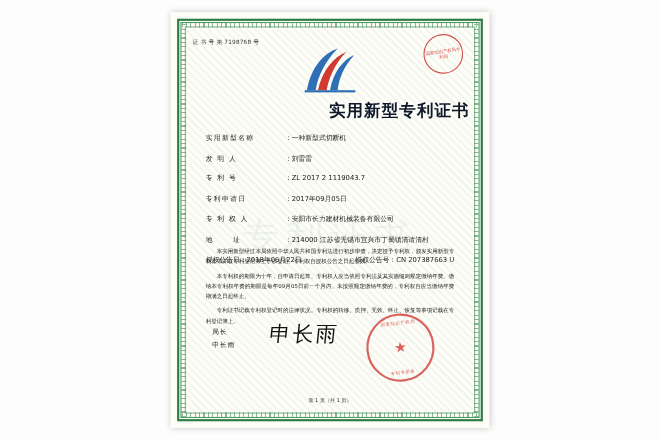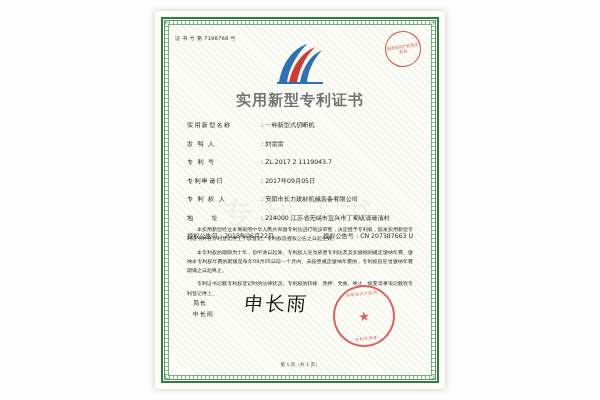--- a/index.html
+++ b/index.html
@@ -71,23 +71,23 @@
     transform:rotate(-8deg);
   }
   
   .emblem{
     position:absolute;left:0;right:0;top:12px;height:46px;
     display:flex;align-items:center;justify-content:center;
   }
   .emblem svg{display:block;}
   .title{
     position:absolute;left:0;right:0;top:62px;
-    text-align:center;
+    text-align:right;
     font-family:Liberation Mono, monospace;
-    font-size:15px;font-weight:bold;color:#737373;
+    font-size:15px;font-weight:bold;color:#0f172a;
     letter-spacing:1px;
   }
   
   .fields{
     position:absolute;left:14px;right:14px;top:92px;
   }
   .frow{
     display:flex;align-items:baseline;
     font-size:6.2px;color:#1a1a1a;
     margin-bottom:9.5px;

